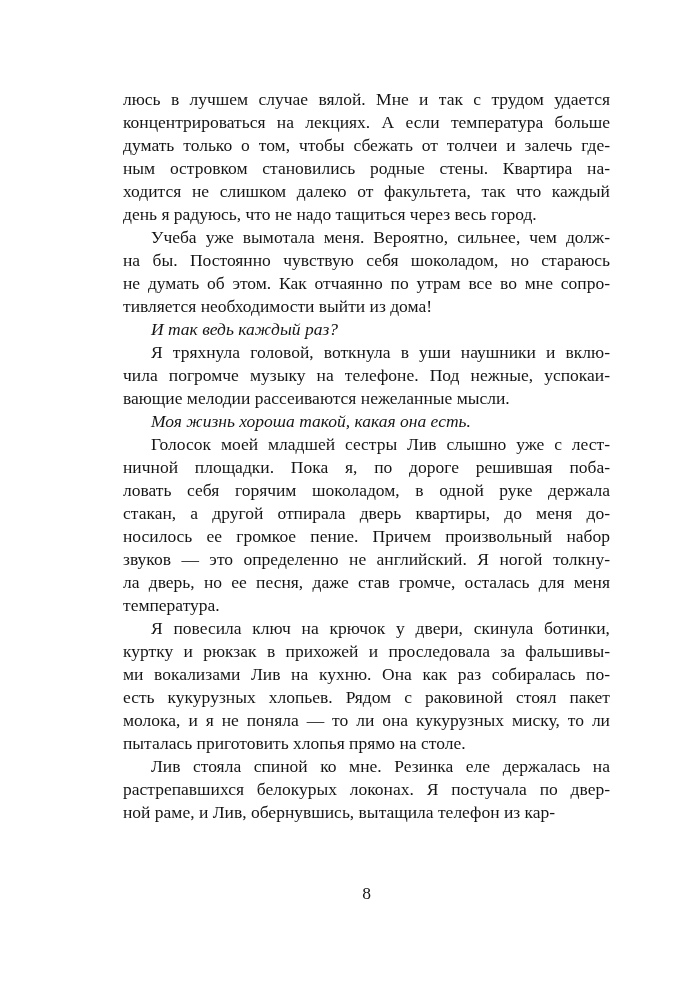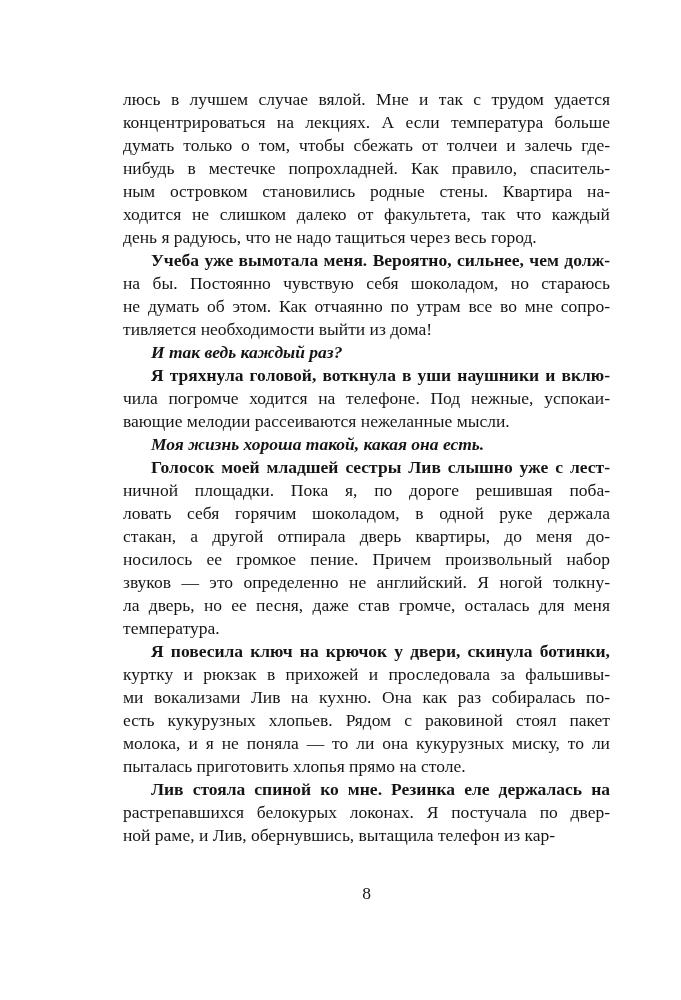--- a/index.html
+++ b/index.html
@@ -35,21 +35,20 @@
     overflow: hidden;
     white-space: nowrap;
     text-align: justify;
     text-align-last: justify;
   }
   .line.last {
     text-align-last: left;
   }
   .line.indent {
     text-indent: 28px;
-    font-weight: bold;
   }
   .page-number {
     position: absolute;
     top: 882px;
     left: 123px;
     width: 487px;
     text-align: center;
     font-size: 17.5px;
     line-height: 23px;
     color: #151515;
@@ -57,37 +56,36 @@
 </style>
 </head>
 <body>
 
 <div class="page">
   <div class="text-block">
       <div class="para">
         <div class="line">люсь в лучшем случае вялой. Мне и так с трудом удается</div>
         <div class="line">концентрироваться на лекциях. А если температура больше</div>
         <div class="line">думать только о том, чтобы сбежать от толчеи и залечь где-</div>
-        <div class="line">нибудь в местечке попрохладней. Как правило, спаситель-</div>
         <div class="line">ным островком становились родные стены. Квартира на-</div>
         <div class="line">ходится не слишком далеко от факультета, так что каждый</div>
         <div class="line last">день я радуюсь, что не надо тащиться через весь город.</div>
       </div>
       <div class="para">
         <div class="line indent">Учеба уже вымотала меня. Вероятно, сильнее, чем долж-</div>
         <div class="line">на бы. Постоянно чувствую себя шоколадом, но стараюсь</div>
         <div class="line">не думать об этом. Как отчаянно по утрам все во мне сопро-</div>
         <div class="line last">тивляется необходимости выйти из дома!</div>
       </div>
       <div class="para italic">
         <div class="line last indent">И так ведь каждый раз?</div>
       </div>
       <div class="para">
         <div class="line indent">Я тряхнула головой, воткнула в уши наушники и вклю-</div>
-        <div class="line">чила погромче ходится на телефоне. Под нежные, успокаи-</div>
+        <div class="line">чила погромче музыку на телефоне. Под нежные, успокаи-</div>
         <div class="line last">вающие мелодии рассеиваются нежеланные мысли.</div>
       </div>
       <div class="para italic">
         <div class="line last indent">Моя жизнь хороша такой, какая она есть.</div>
       </div>
       <div class="para">
         <div class="line indent">Голосок моей младшей сестры Лив слышно уже с лест-</div>
         <div class="line">ничной площадки. Пока я, по дороге решившая поба-</div>
         <div class="line">ловать себя горячим шоколадом, в одной руке держала</div>
         <div class="line">стакан, а другой отпирала дверь квартиры, до меня до-</div>

